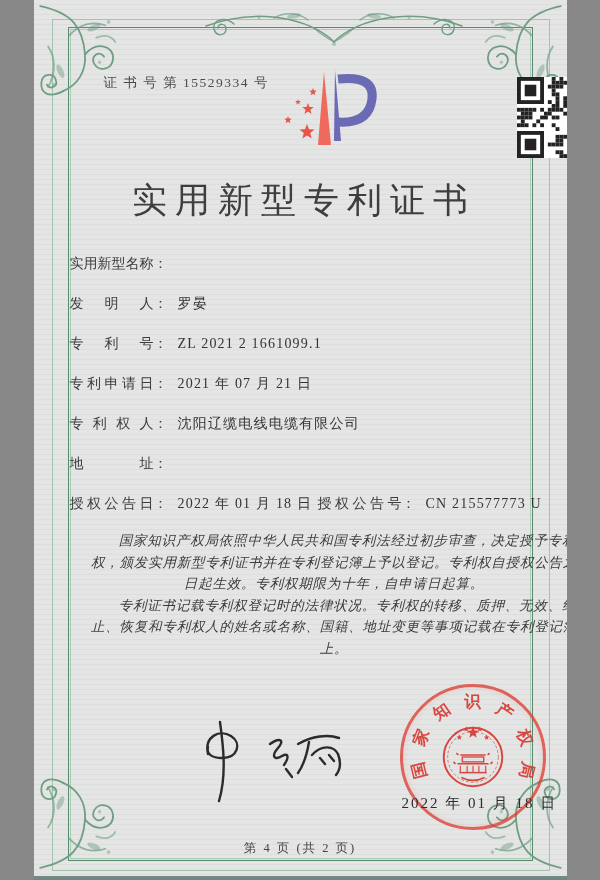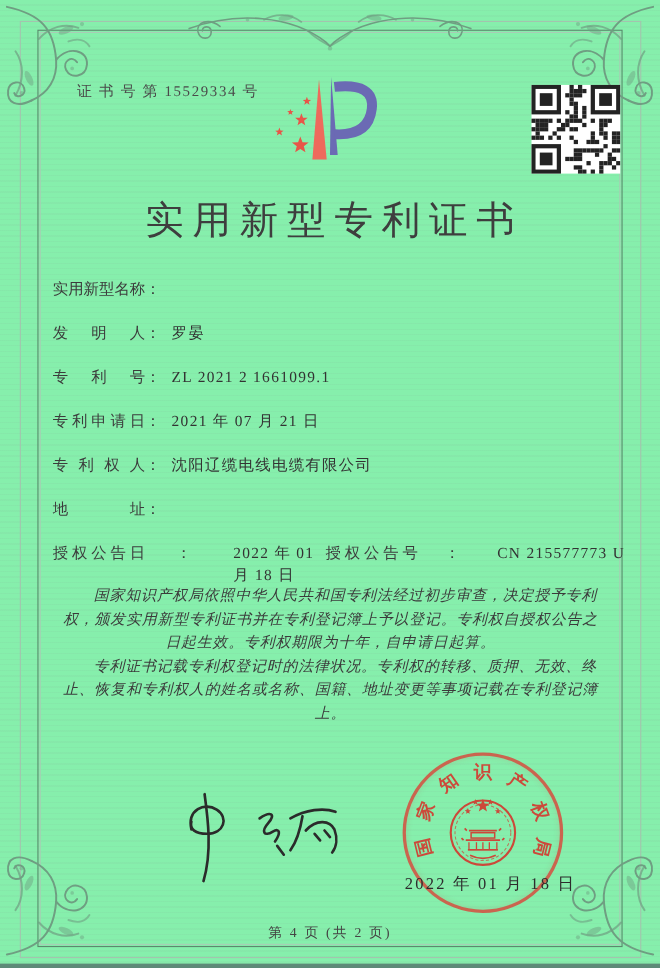--- a/index.html
+++ b/index.html
@@ -1,18 +1,18 @@
 <!DOCTYPE html>
 <html><head>
 <meta charset="utf-8">
 <style>
   html,body{margin:0;padding:0;background:#888;}
   .page{
-    position:relative;width:600px;height:880px;margin:0 auto;
-    background:#86efac;overflow:hidden;
+    position:relative;width:533px;height:880px;margin:0 auto;
+    background:#e5e5e5;overflow:hidden;
     font-family:"Liberation Serif","DejaVu Serif",serif;color:#3a3a3a;
   }
   .page::before{ 
     content:"";position:absolute;inset:0;pointer-events:none;
     background:repeating-linear-gradient(0deg,
       rgba(130,175,148,.10) 0 1px, rgba(255,255,255,0) 1px 5px);
   }
   .frame-outer{position:absolute;left:18px;right:17px;top:19px;bottom:9px;
     border:1px solid #a3c4ae;pointer-events:none;}
   .frame-inner{position:absolute;left:34px;right:34px;top:27px;bottom:19px;
@@ -28,27 +28,27 @@
   .br{right:4px;bottom:10px;transform:scale(-1,-1);}
   .swag{left:170px;top:2px;width:260px;height:54px;}
 
   .cert-no{position:absolute;left:70px;top:74px;font-size:13.5px;letter-spacing:1.5px;color:#4a4a4a;}
   .logo{position:absolute;left:244px;top:69px;width:102px;height:82px;}
   .qr{position:absolute;left:483px;top:77px;width:81px;height:81px;}
 
   .title{position:absolute;top:177px;left:0;width:100%;text-align:center;
     font-size:35px;font-weight:400;letter-spacing:8px;text-indent:8px;color:#3e3e3e;}
 
-  .fields{position:absolute;left:48px;top:254px;width:497px;font-size:14px;}
+  .fields{position:absolute;left:36px;top:254px;width:497px;font-size:14px;}
   .field-row{display:flex;min-height:40px;line-height:20px;align-items:flex-start;}
   .flabel{display:inline-block;width:84px;flex:none;text-align:justify;text-align-last:justify;color:#3c3c3c;}
   .fcolon{flex:none;margin-right:10px;}
   .fvalue{letter-spacing:1.2px;color:#333;}
-  .pair{display:flex;width:248px;flex:none;gap:28px;}
-  .pair2{display:flex;flex:none;gap:24px;}
+  .pair{display:flex;width:248px;flex:none;}
+  .pair2{display:flex;flex:none;}
 
   .body-text{position:absolute;left:52px;top:530px;width:497px;
     font-size:13.5px;line-height:21.5px;letter-spacing:.8px;color:#3b3b3b;font-style:italic;text-align:center;}
   .body-text p{margin:0;text-indent:2em;}
 
   .signer{position:absolute;left:58px;top:744px;font-size:15px;line-height:30px;letter-spacing:3px;color:#333;}
   .signature{position:absolute;left:112px;top:710px;width:210px;height:100px;}
 
   .seal{position:absolute;left:366px;top:684px;width:146px;height:146px;}
   .seal-ring{position:absolute;inset:0;border-radius:50%;

